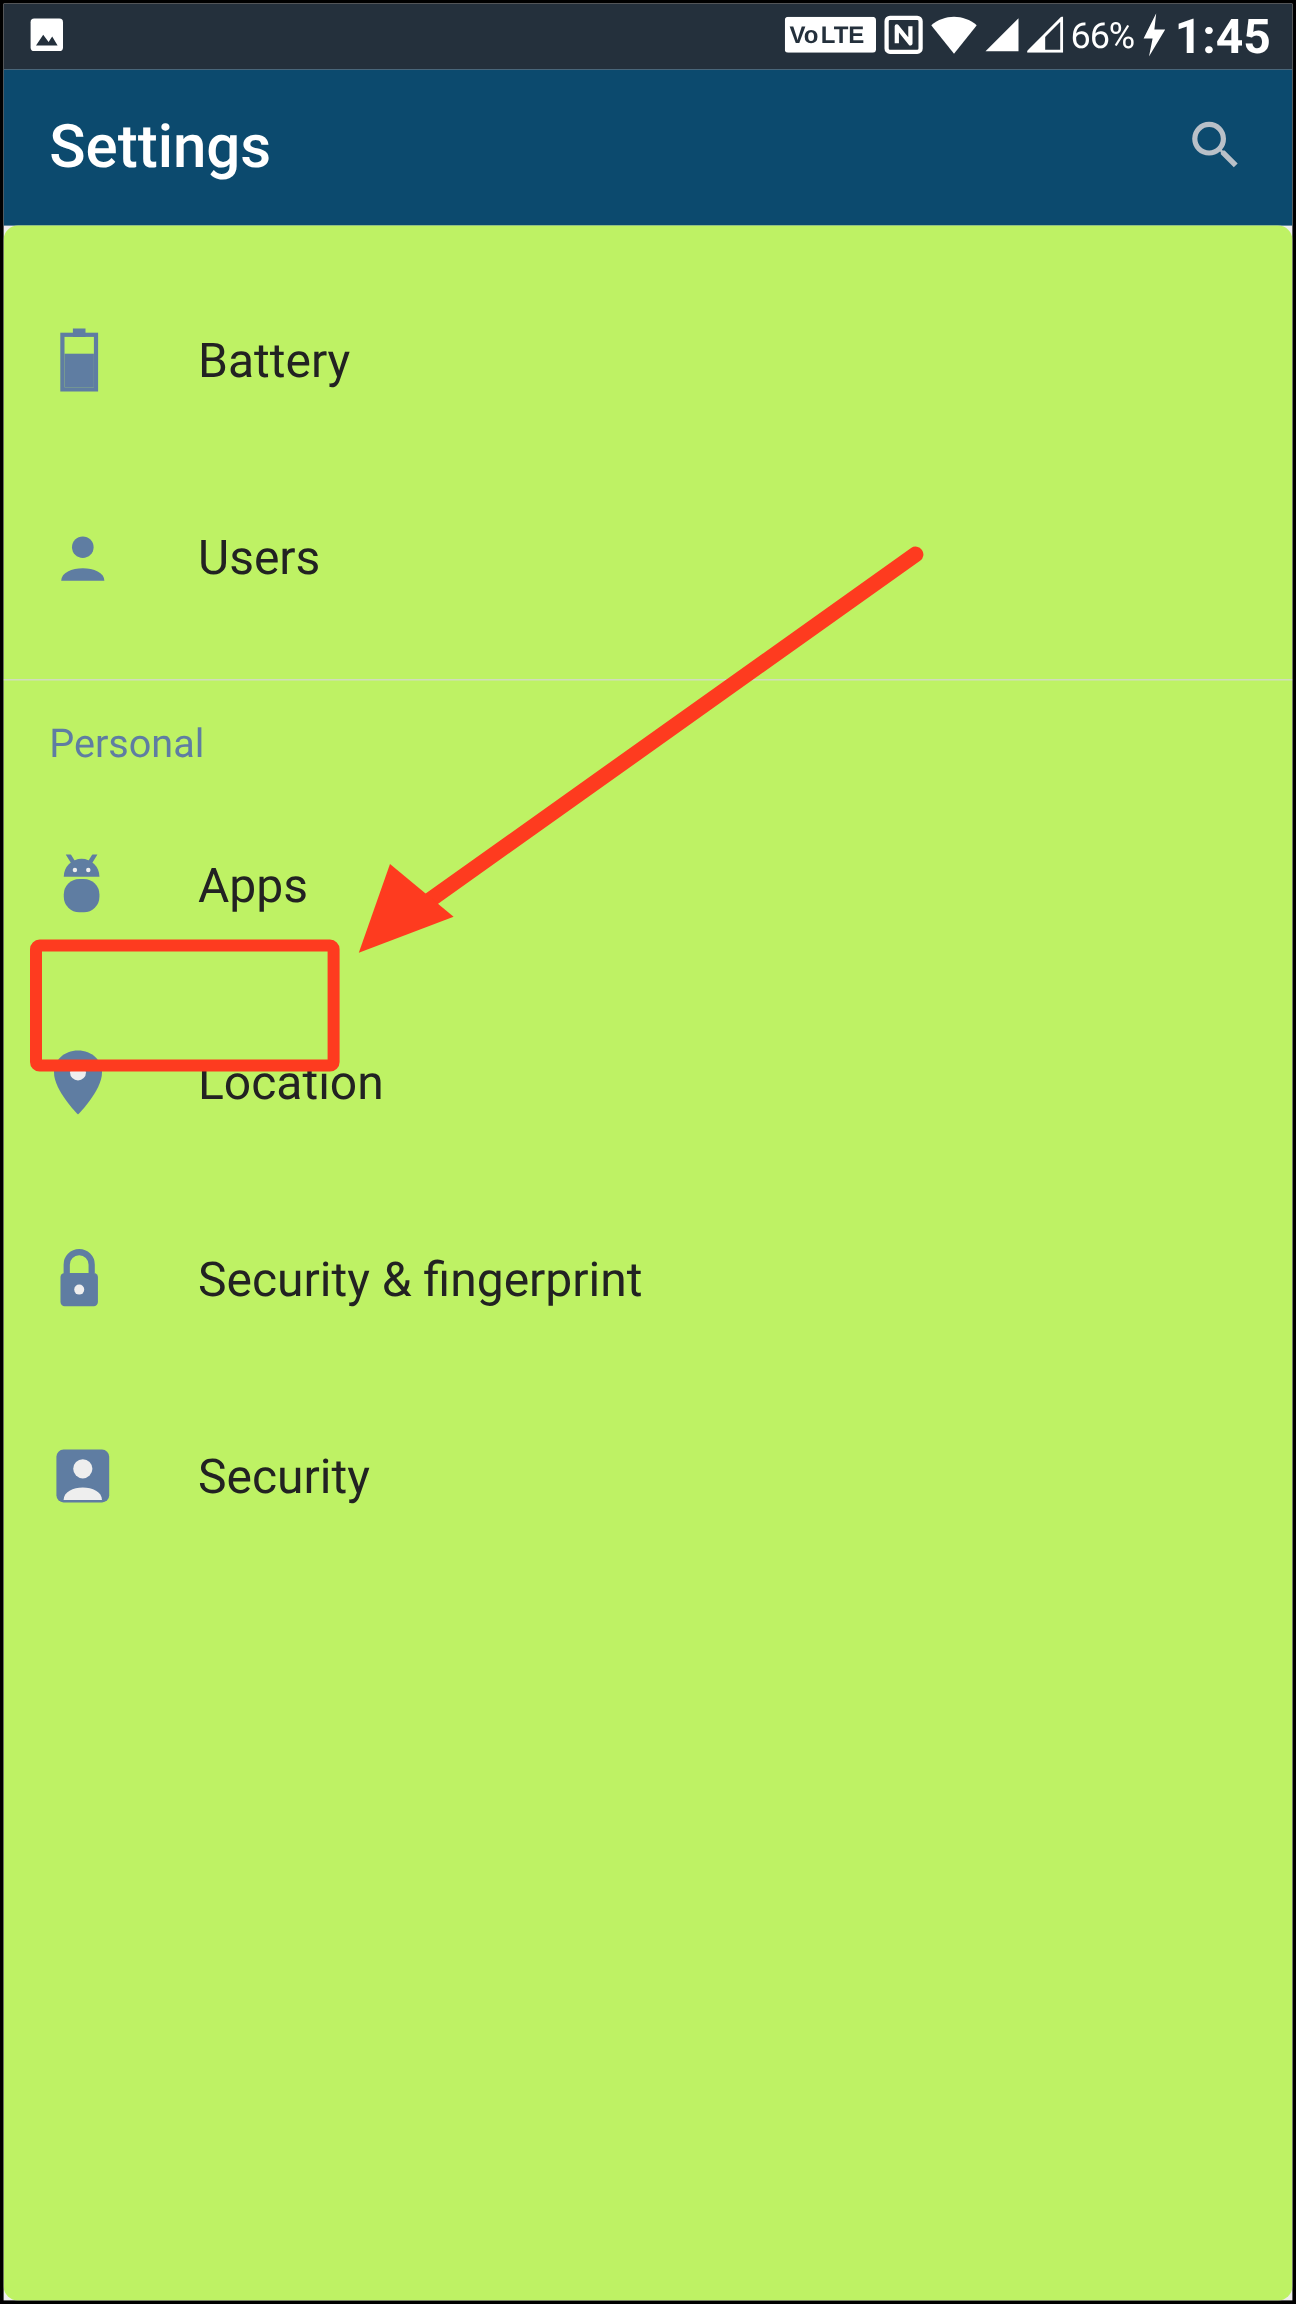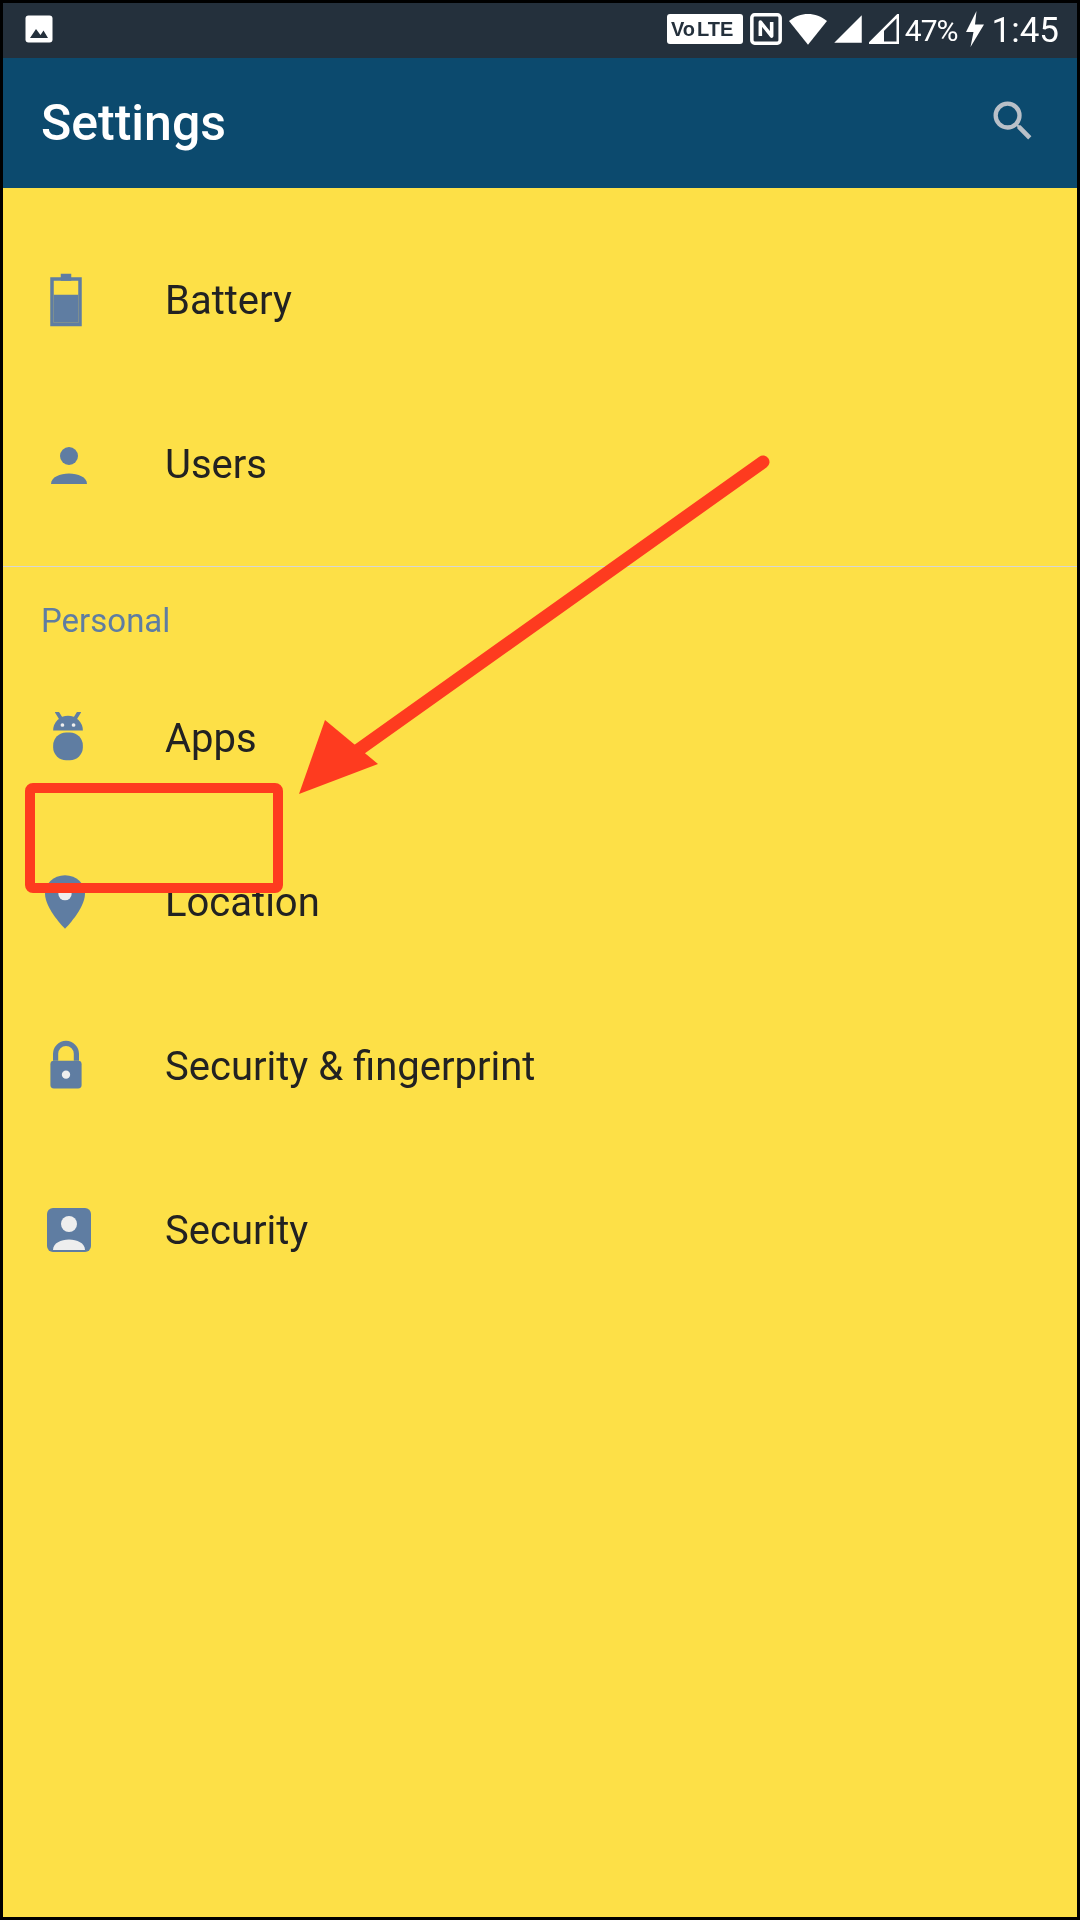--- a/index.html
+++ b/index.html
@@ -8,33 +8,33 @@
 
   .statusbar {
     height: 55px;
     background: #24303c;
     display: flex; align-items: center; justify-content: space-between;
     padding: 0 18px; color: #fff;
   }
   .status-left { display: flex; align-items: center; gap: 8px; }
   .status-right { display: flex; align-items: center; gap: 6px; }
   .status-right .pct { font-size: 30px; font-weight: 400; letter-spacing: -1px; }
-  .status-right .time { font-size: 35px; font-weight: 400; }
+  .status-right .time { font-size: 40px; font-weight: 700; }
 
   .appbar {
     height: 130px;
     background: #0c4a6e;
     display: flex; align-items: center; justify-content: space-between;
     padding: 0 38px;
     color: #fff;
   }
   .appbar .title { font-size: 50px; font-weight: 500; }
   .appbar .search svg { fill: #b9c0c8; }
 
-  .page { background: #fde047; height: calc(100% - 185px); position: relative; }
+  .page { background: #bef264; height: calc(100% - 185px); position: relative; border-radius: 12px; }
 
   .list { padding-top: 30px; }
   .row {
     height: 164px;
     display: flex; align-items: center;
     padding-left: 42px;
   }
   .row .iconwrap { width: 120px; display: flex; align-items: center; justify-content: flex-start; }
   .row .label { font-size: 40px; color: #222; font-weight: 400; }
 
@@ -89,21 +89,21 @@
       <svg width="30" height="30" viewBox="0 0 24 24">
           <path d="M1 23 L23 23 L23 1 Z" fill="#fff"></path>
         </svg>
     </span>
     <span>
       <svg width="30" height="30" viewBox="0 0 24 24">
           <path d="M1 23 L23 23 L23 1 Z" fill="none" stroke="#fff" stroke-width="2"></path>
           <path d="M1 23 L12 23 L12 12 Z" fill="#fff"></path>
         </svg>
     </span>
-    <span class="pct">47%</span>
+    <span class="pct">66%</span>
     <span>
       <svg width="22" height="36" viewBox="0 0 12 24">
           <path d="M7 0 L0 14 H5 L3 24 L12 9 H6 Z" fill="#fff"></path>
         </svg>
     </span>
     <span class="time">1:45</span>
   </div>
 </div>
 
 <div class="appbar">

